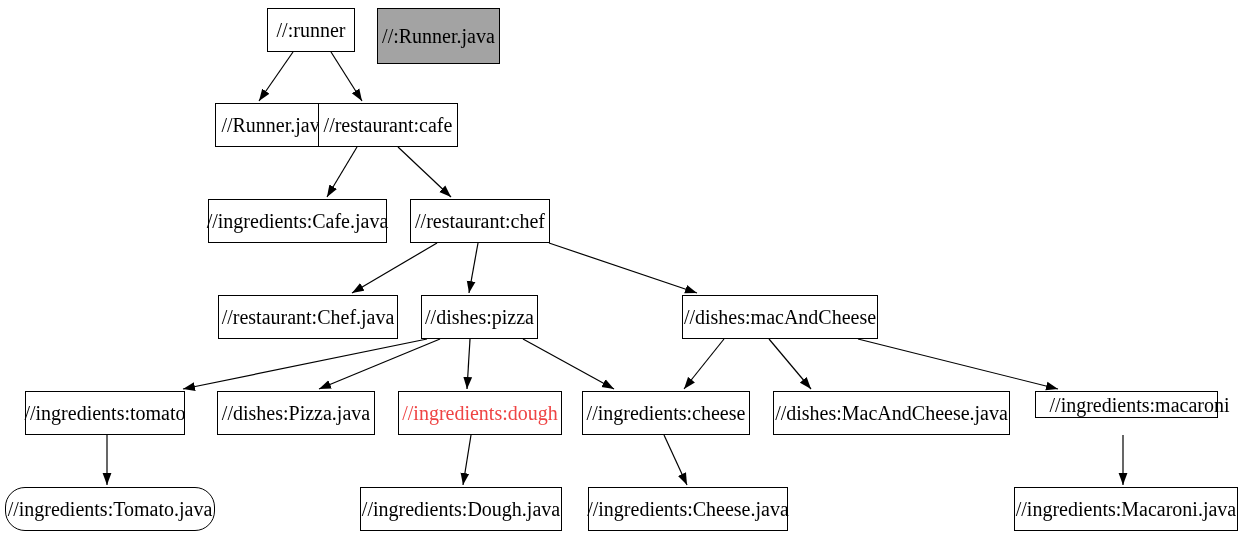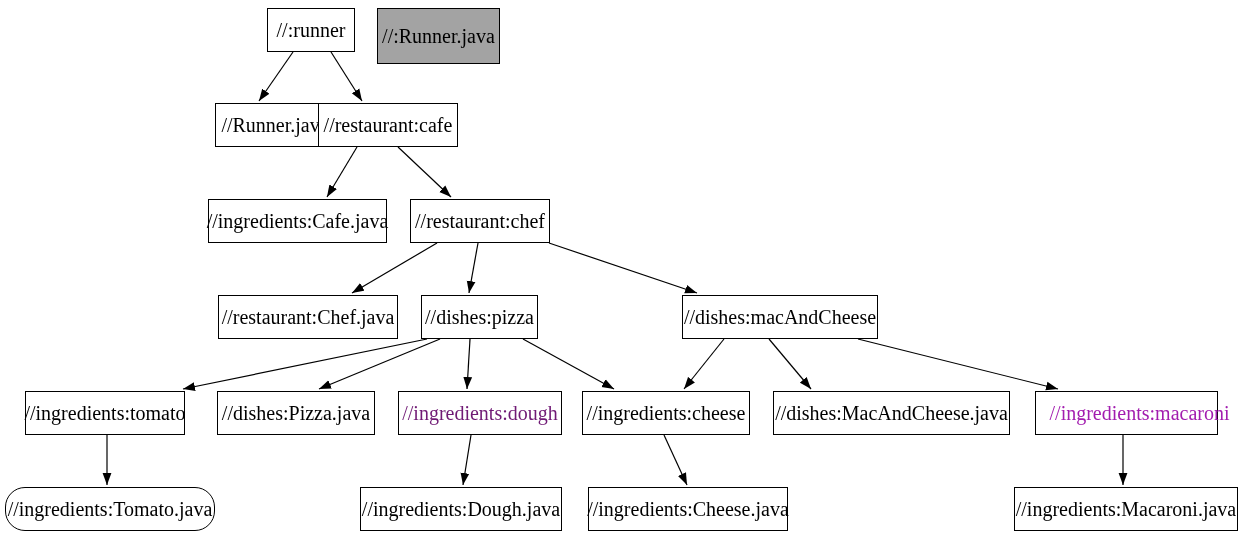--- a/index.html
+++ b/index.html
@@ -102,30 +102,30 @@
       </div>
       <div class="graph-node" style="left: 682px; top: 295px; width: 196px; height: 44px; background: rgb(255, 255, 255); border-color: rgb(0, 0, 0); color: rgb(0, 0, 0);">
         <span>//dishes:macAndCheese</span>
       </div>
       <div class="graph-node" style="left: 25px; top: 391px; width: 160px; height: 44px; background: rgb(255, 255, 255); border-color: rgb(0, 0, 0); color: rgb(0, 0, 0);">
         <span>//ingredients:tomato</span>
       </div>
       <div class="graph-node" style="left: 217px; top: 391px; width: 158px; height: 44px; background: rgb(255, 255, 255); border-color: rgb(0, 0, 0); color: rgb(0, 0, 0);">
         <span>//dishes:Pizza.java</span>
       </div>
-      <div class="graph-node" style="left: 398px; top: 391px; width: 164px; height: 44px; background: rgb(255, 255, 255); border-color: rgb(0, 0, 0); color: #701a75;">
+      <div class="graph-node" style="left: 398px; top: 391px; width: 164px; height: 44px; background: rgb(255, 255, 255); border-color: rgb(0, 0, 0); color: #ef4444;">
         <span>//ingredients:dough</span>
       </div>
       <div class="graph-node" style="left: 582px; top: 391px; width: 168px; height: 44px; background: rgb(255, 255, 255); border-color: rgb(0, 0, 0); color: rgb(0, 0, 0);">
         <span>//ingredients:cheese</span>
       </div>
       <div class="graph-node" style="left: 773px; top: 391px; width: 237px; height: 44px; background: rgb(255, 255, 255); border-color: rgb(0, 0, 0); color: rgb(0, 0, 0);">
         <span>//dishes:MacAndCheese.java</span>
       </div>
-      <div class="graph-node" style="left: 1035px; top: 391px; width: 183px; height: 44px; background: rgb(255, 255, 255); border-color: rgb(0, 0, 0); color: #a21caf; padding-left: 26px;">
+      <div class="graph-node" style="left: 1035px; top: 391px; width: 183px; height: 27px; background: rgb(255, 255, 255); border-color: rgb(0, 0, 0); color: #000000; padding-left: 26px;">
         <span>//ingredients:macaroni</span>
       </div>
       <div class="graph-node" style="left: 5px; top: 487px; width: 210px; height: 44px; background: rgb(255, 255, 255); border-color: rgb(0, 0, 0); color: rgb(0, 0, 0); border-radius: 20px;">
         <span>//ingredients:Tomato.java</span>
       </div>
       <div class="graph-node" style="left: 360px; top: 487px; width: 202px; height: 44px; background: rgb(255, 255, 255); border-color: rgb(0, 0, 0); color: rgb(0, 0, 0);">
         <span>//ingredients:Dough.java</span>
       </div>
       <div class="graph-node" style="left: 588px; top: 487px; width: 200px; height: 44px; background: rgb(255, 255, 255); border-color: rgb(0, 0, 0); color: rgb(0, 0, 0);">
         <span>//ingredients:Cheese.java</span>

